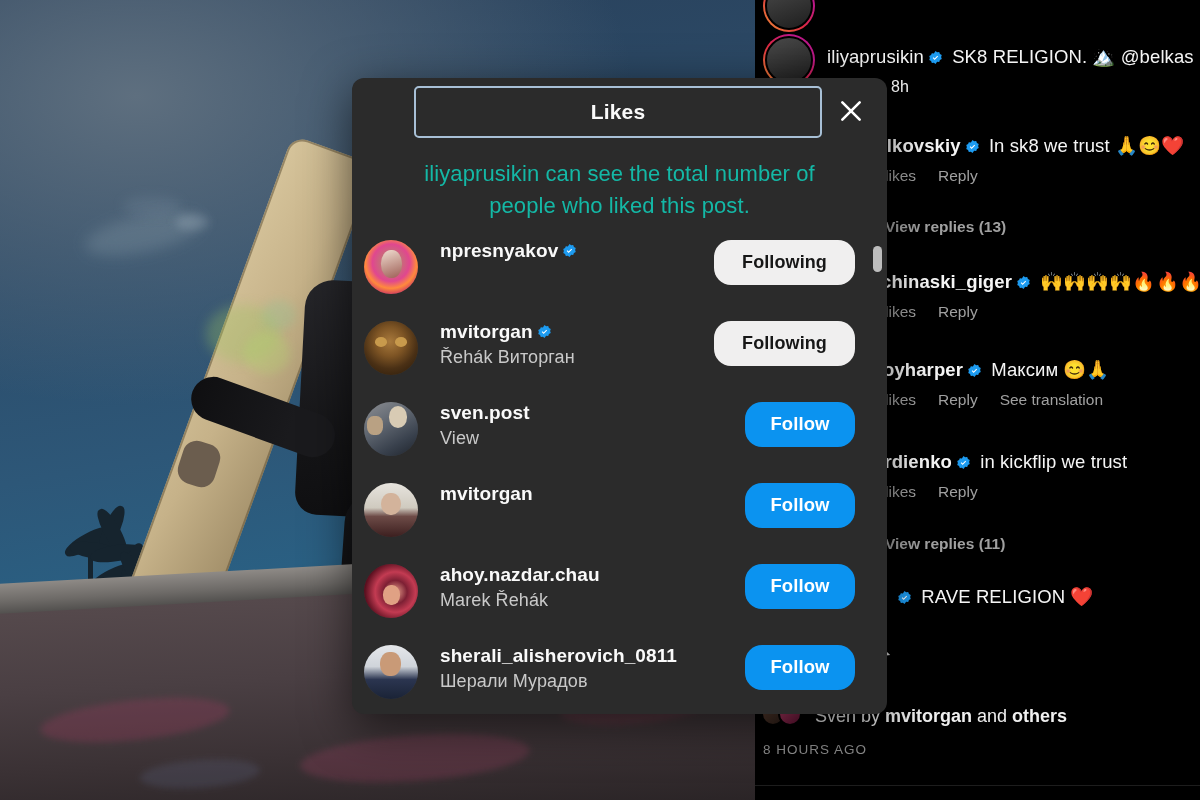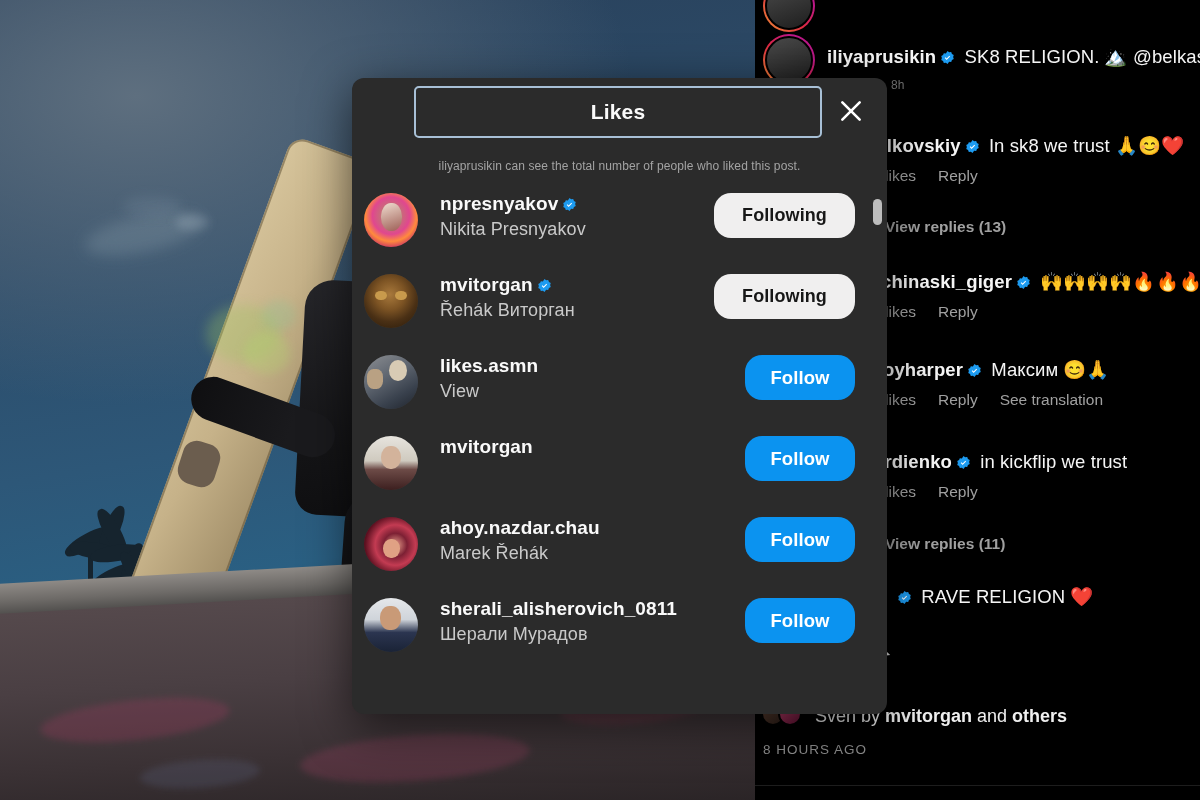--- a/index.html
+++ b/index.html
@@ -118,22 +118,22 @@
     border:2px solid #000; box-sizing:border-box;
   }
   .cmt-avatar {
     position:absolute; left:8px; top:34px; width:52px; height:52px; border-radius:50%;
     background:linear-gradient(45deg,#f09433,#dc2743 45%,#bc1888 75%); padding:2px;
   }
   .cmt-caption {
     position:absolute; left:72px; top:44px; right:-160px;
     font-size:18.5px; line-height:1.45; letter-spacing:.1px; white-space:nowrap;
   }
-  .cmt-caption .uname { font-weight:700; }
-  .cmt-time { position:absolute; left:136px; top:78px; font-size:12px; color:#737373; }
+  .cmt-caption .uname { font-weight:400; }
+  .cmt-time { position:absolute; left:136px; top:78px; font-size:16px; color:#ffffff; }
 
   .cmt { position:absolute; left:0; width:460px; white-space:nowrap; }
   .cmt .line1 { font-size:18.5px; line-height:1.3; letter-spacing:.1px; }
   .cmt .line1 .uname { font-weight:700; }
   .cmt .meta { margin-top:9px; font-size:15.5px; color:#a0a0a0; }
   .cmt .meta span { margin-right:22px; }
   .view-replies { position:absolute; font-size:15.5px; color:#a0a0a0; font-weight:600; }
 
   .verified {
     display:inline-block; width:15px; height:15px; vertical-align:-2px;
@@ -174,21 +174,21 @@
   .modal-title { font-size:21px; font-weight:700; letter-spacing:.2px; }
   .close-btn {
     position:absolute; right:12px; top:10px; width:48px; height:48px;
     display:flex; align-items:center; justify-content:center; cursor:pointer;
     border-radius:8px; background:transparent; border:none;
   }
   .close-btn svg { width:26px; height:26px; }
 
   .modal-subtext {
     padding:16px 46px 18px; text-align:center;
-    font-size:12px; line-height:1.45; color:#a3a3a3; letter-spacing:.1px;
+    font-size:22px; line-height:1.45; color:#14b8a6; letter-spacing:.1px;
   }
 
   .likes-list { position:relative; height:470px; overflow:hidden; }
   .like-row {
     display:flex; align-items:flex-start; height:81px; padding:0 32px 0 12px;
   }
   .avatar {
     width:54px; height:54px; border-radius:50%; flex:0 0 54px; overflow:hidden;
     position:relative; background:#3a3a3a;
   }
@@ -406,21 +406,20 @@
         <div class="row-texts">
           <div class="row-username">
             <span>npresnyakov</span>
             <span class="verified">
                 <svg viewBox="0 0 24 24">
                   <path fill="#1d9bf0" d="M12 1.5l2.6 2.1 3.3-.4 1.2 3.1 2.9 1.6-1 3.2 1 3.2-2.9 1.6-1.2 3.1-3.3-.4L12 22.5l-2.6-2.1-3.3.4-1.2-3.1L2 16.1l1-3.2-1-3.2 2.9-1.6L6.1 5l3.3.4z"></path>
                   <path fill="#fff" d="M10.6 15.8l-3-3 1.2-1.2 1.8 1.8 4.3-4.3 1.2 1.2z"></path>
                 </svg>
               </span>
           </div>
-          <div class="row-fullname">Nikita Presnyakov</div>
         </div>
         <button class="act-btn following">Following</button>
       </div>
 
       <div class="like-row">
         <div class="avatar av-mvitorgan">
             <span class="ph"></span>
           </div>
         <div class="row-texts">
           <div class="row-username">
@@ -436,21 +435,21 @@
         </div>
         <button class="act-btn following">Following</button>
       </div>
 
       <div class="like-row">
         <div class="avatar av-sven">
             <span class="ph"></span>
           </div>
         <div class="row-texts">
           <div class="row-username">
-            <span>likes.asmn</span>
+            <span>sven.post</span>
           </div>
           <div class="row-fullname">View</div>
         </div>
         <button class="act-btn follow">Follow</button>
       </div>
 
       <div class="like-row">
         <div class="avatar av-oknehcakt">
             <span class="ph"></span>
           </div>

